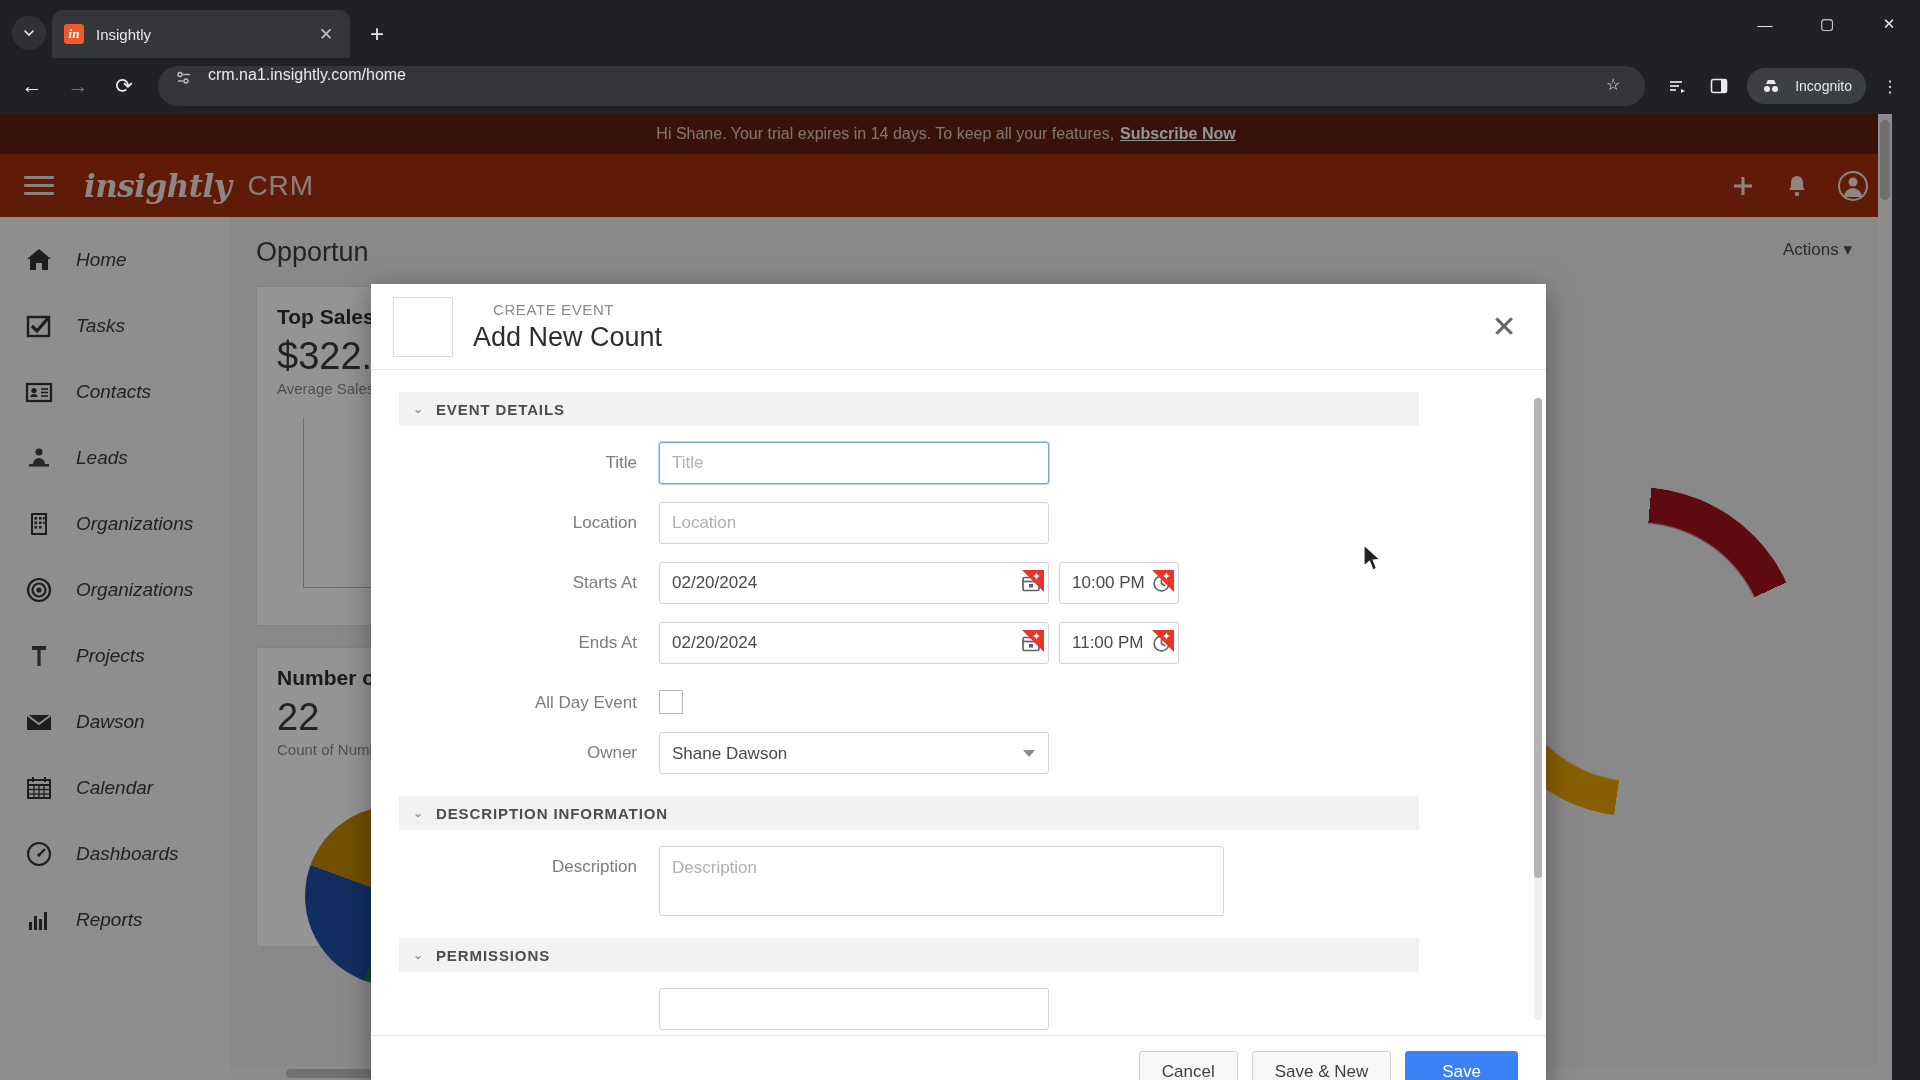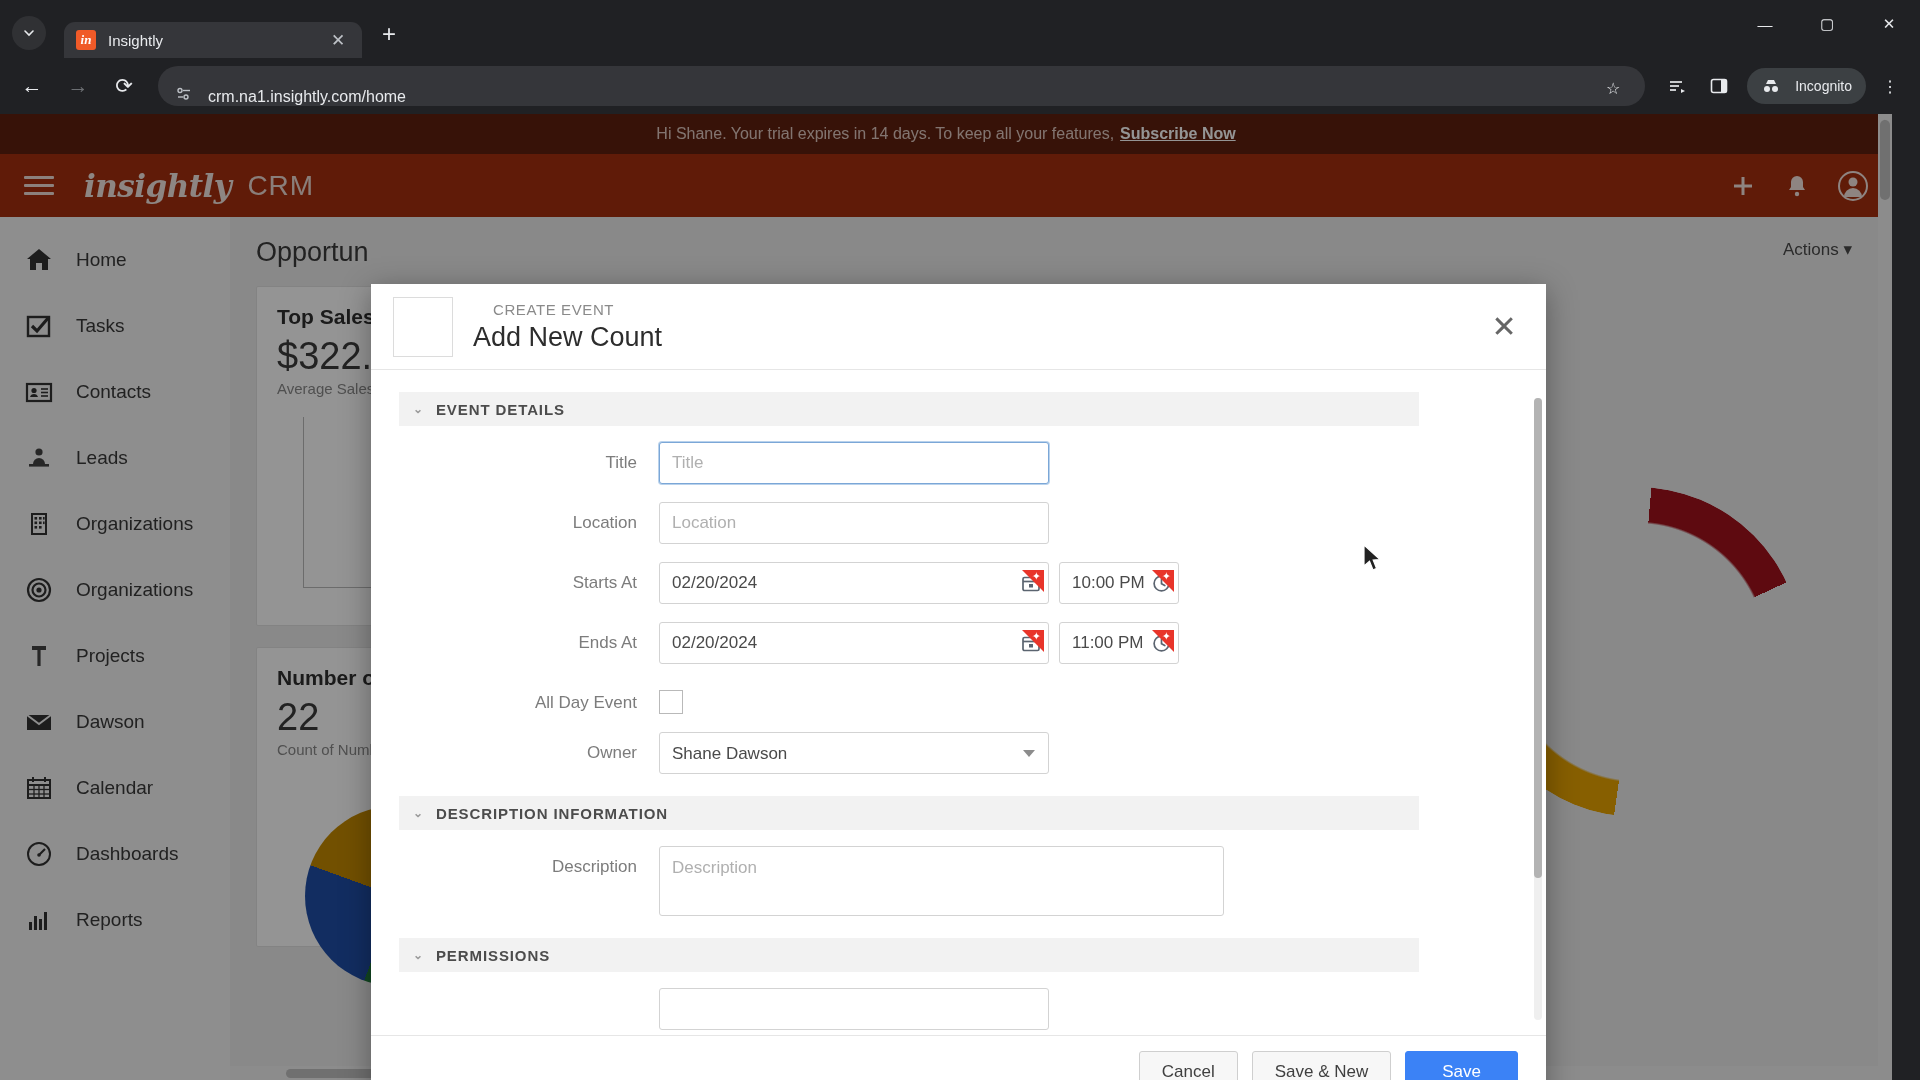--- a/index.html
+++ b/index.html
@@ -12,22 +12,22 @@
 
   
   .browser-chrome { width: 1920px; background: #202124; }
   .tab-strip { height: 58px; display: flex; align-items: flex-end; padding-left: 6px; position: relative; }
   .tab-list-btn {
     width: 34px; height: 34px; border-radius: 17px; background: #303134;
     display: flex; align-items: center; justify-content: center;
     margin-bottom: 8px; margin-left: 6px; margin-right: 6px; cursor: pointer;
   }
   .tab {
-    width: 298px; height: 36px; background: #35363a; border-radius: 11px 11px 0 0;
-    display: flex; align-items: center; padding: 0 12px; position: relative; margin-left: 12px;
+    width: 298px; height: 48px; background: #35363a; border-radius: 11px 11px 0 0;
+    display: flex; align-items: center; padding: 0 12px; position: relative;
   }
   .tab-favicon {
     width: 20px; height: 20px; border-radius: 3px; background: #f05a28;
     display: flex; align-items: center; justify-content: center;
     color: #fff; font-size: 13px; font-weight: bold; font-style: italic;
     font-family: "Liberation Serif", serif; flex: 0 0 auto;
   }
   .tab-title { color: #e8eaed; font-size: 15px; margin-left: 12px; flex: 1 1 auto;
     white-space: nowrap; overflow: hidden; text-overflow: ellipsis; }
   .tab-close { width: 24px; height: 24px; display: flex; align-items: center;
@@ -38,21 +38,21 @@
   .win-controls { position: absolute; right: 0; top: 0; display: flex; height: 48px; }
   .win-btn { width: 62px; height: 48px; display: flex; align-items: center;
     justify-content: center; color: #e8eaed; font-size: 15px; cursor: pointer; }
 
   .omnibar { height: 56px; display: flex; align-items: center; padding: 0 12px; background: #202124; }
   .nav-btn { width: 40px; height: 40px; display: flex; align-items: center;
     justify-content: center; color: #e8eaed; font-size: 21px; margin-right: 6px; cursor: pointer; }
   .nav-btn.disabled { color: #6c6f73; }
   .url-bar {
     flex: 1 1 auto; height: 40px; background: #35363a; border-radius: 20px;
-    display: flex; align-items: flex-end; padding: 0 14px; margin: 0 8px;
+    display: flex; align-items: flex-start; padding: 0 14px; margin: 0 8px;
   }
   .url-icon { width: 24px; height: 24px; display:flex; align-items:center; justify-content:center;
      color: #bdc1c6; margin-right: 12px; }
   .url-text { color: #e8eaed; font-size: 16px; flex: 1 1 auto; }
   .omni-icon { width: 36px; height: 36px; display: flex; align-items: center;
     justify-content: center; color: #e8eaed; margin-left: 6px; cursor: pointer; }
   .incognito-pill {
     height: 36px; border-radius: 18px; background: #3c4043; display: flex;
     align-items: center; padding: 0 14px; margin-left: 10px; color: #e8eaed;
     font-size: 14px; gap: 14px; cursor: pointer;
@@ -73,21 +73,21 @@
   }
   .hamburger { width: 30px; display: flex; flex-direction: column; gap: 5px; cursor: pointer; margin-right: 30px;}
   .hamburger span { display:block; height: 3px; background: #f2ded8; border-radius: 1px; }
   .logo-word { font-family: "DejaVu Serif", serif; font-style: italic; font-size: 31px;
      font-weight: bold; color: #f3e7e2; letter-spacing: -0.5px; }
   .logo-crm { font-size: 28px; color: #edd9d2; margin-left: 16px; letter-spacing: 1px; }
   .header-right { margin-left: auto; display: flex; align-items: center; gap: 28px; }
   .hdr-icon { color: #f5e3de; display: flex; align-items: center; cursor: pointer; }
 
   .app-body { display: flex; height: 863px; }
-  .sidebar { width: 230px; background: #f4f4f4; flex: 0 0 auto; padding-top: 10px; }
+  .sidebar { width: 230px; background: #f4f4f4; flex: 0 0 auto; padding-top: 10px; font-style: italic; }
   .side-item { height: 66px; display: flex; align-items: center; padding-left: 24px; gap: 22px; cursor: pointer;}
   .side-item .lbl { font-size: 19px; color: #3a3a3a; }
   .side-ico { width: 30px; height: 30px; display:flex; align-items:center; justify-content:center; color:#3b3b3b;}
 
   .main-area { flex: 1 1 auto; background: #ededed; padding: 20px 26px; position: relative; overflow: hidden;}
   .main-title { font-size: 27px; color: #3c3c3c; margin-bottom: 18px; }
   .actions-link { position: absolute; right: 40px; top: 22px; color: #4a4a4a; font-size: 17px; }
   .cards { display: flex; gap: 22px; align-items: flex-start; }
   .card { background: #fff; border: 1px solid #e2e2e2; border-radius: 2px; padding: 18px 20px; }
   .card-h { font-size: 21px; font-weight: bold; color: #2f2f2f; }

